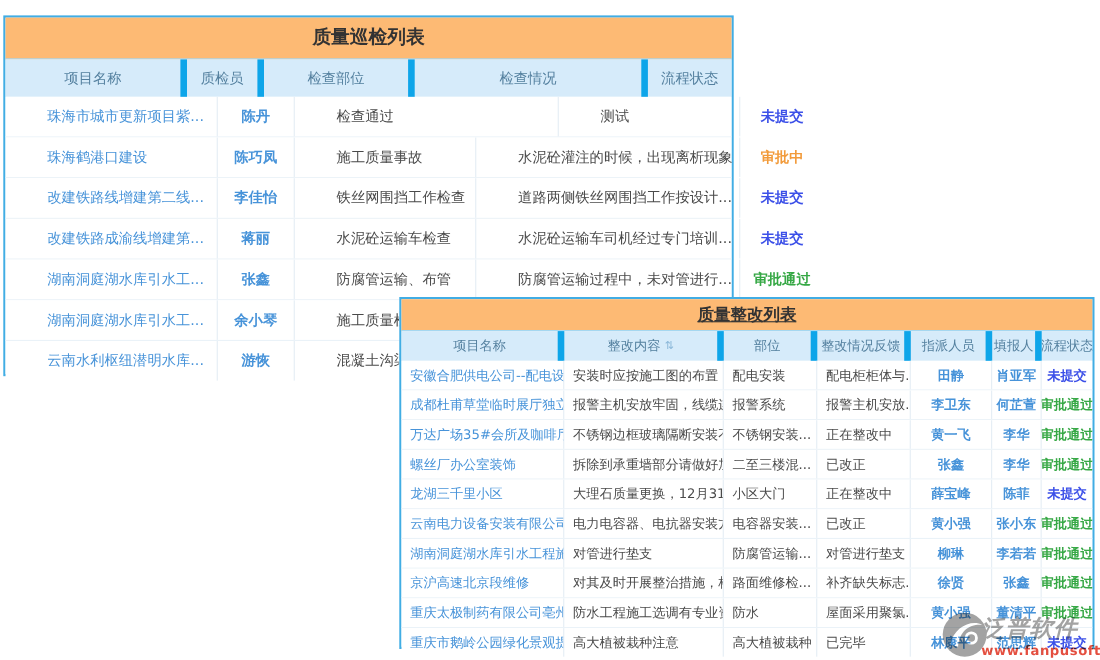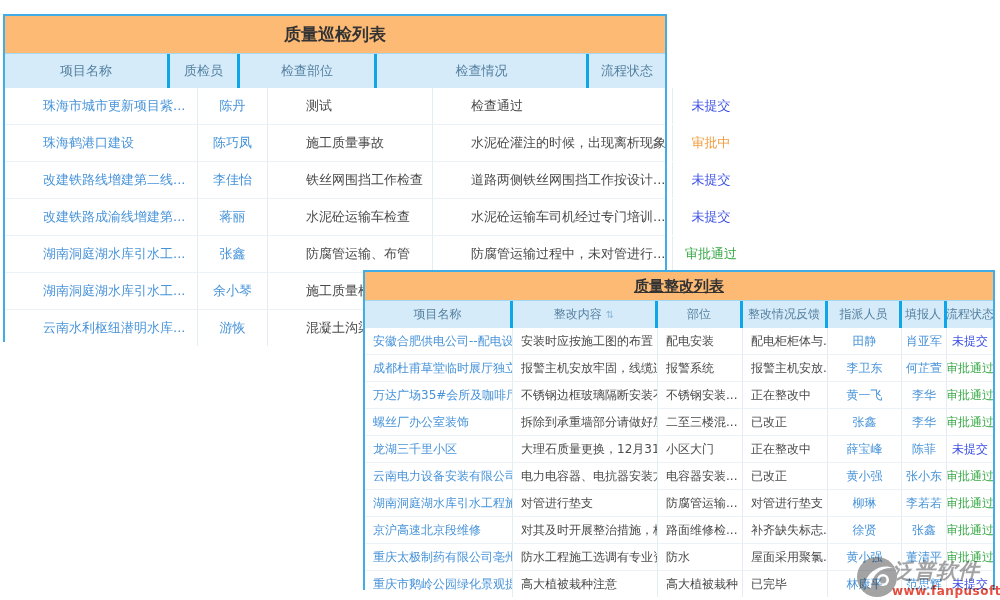--- a/index.html
+++ b/index.html
@@ -18,37 +18,37 @@
     text-align:center;font-weight:bold;color:#333;
     border-bottom:1px solid #a5d7f0;background:#fdba74;
   }
   .panel-inspection .panel-title{height:37px;line-height:37px;font-size:17px;}
   .panel-rectification .panel-title{height:28px;line-height:28px;font-size:15px;text-decoration:underline;}
   .thead{display:flex;background:#d6ebfa;color:#54809f;}
   .panel-inspection .thead{height:34px;font-size:13px;}
   .panel-rectification .thead{height:27px;font-size:12px;}
   .th{
     display:flex;align-items:center;justify-content:center;
-    box-sizing:border-box;border-right:3px solid #0ea5e9;
+    box-sizing:border-box;border-right:6px solid #0ea5e9;
     white-space:nowrap;overflow:hidden;
   }
   .th:last-child{border-right:none;}
   .trow{display:flex;border-bottom:1px solid #eaf2f8;background:#fff;}
   .panel-inspection .trow{height:36px;font-size:13px;}
   .panel-rectification .trow{height:26px;font-size:12px;}
   .trow:last-child{border-bottom:none;}
   .td{
     display:flex;align-items:center;box-sizing:border-box;
     border-right:1px solid #e4edf4;color:#4a4a4a;
     white-space:nowrap;overflow:hidden;
   }
   .td:last-child{border-right:none;}
   .pad{padding:0 5px 0 10px;margin-left:28px;}
   .pad2{padding:0 4px 0 8px;}
-  .center{justify-content:center;}
+  .center{justify-content:center;font-weight:bold;}
   .link{color:#4793d9;cursor:pointer;}
   
   .t1 .c1{width:165px;flex:none;}
   .t1 .c2{width:70px;flex:none;}
   .t1 .c3{width:137px;flex:none;text-align:right;}
   .t1 .c4{width:212px;flex:none;}
   .t1 .c5{width:76px;flex:none;}
   
   .t2 .c1{width:148px;flex:none;}
   .t2 .c2{width:145px;flex:none;}
@@ -82,22 +82,22 @@
     <div class="th c1">项目名称</div>
     <div class="th c2">质检员</div>
     <div class="th c3">检查部位</div>
     <div class="th c4">检查情况</div>
     <div class="th c5">流程状态</div>
   </div>
 
   <div class="trow">
     <div class="td c1 pad link">珠海市城市更新项目紫...</div>
     <div class="td c2 center link">陈丹</div>
+    <div class="td c4 pad">检查通过</div>
     <div class="td c3 pad">测试</div>
-    <div class="td c4 pad">检查通过</div>
     <div class="td c5 center status" style="color: rgb(60, 80, 232);">未提交</div>
   </div>
   <div class="trow">
     <div class="td c1 pad link">珠海鹤港口建设</div>
     <div class="td c2 center link">陈巧凤</div>
     <div class="td c3 pad">施工质量事故</div>
     <div class="td c4 pad">水泥砼灌注的时候，出现离析现象</div>
     <div class="td c5 center status" style="color: rgb(242, 155, 59); text-align: center;">审批中</div>
   </div>
   <div class="trow">

